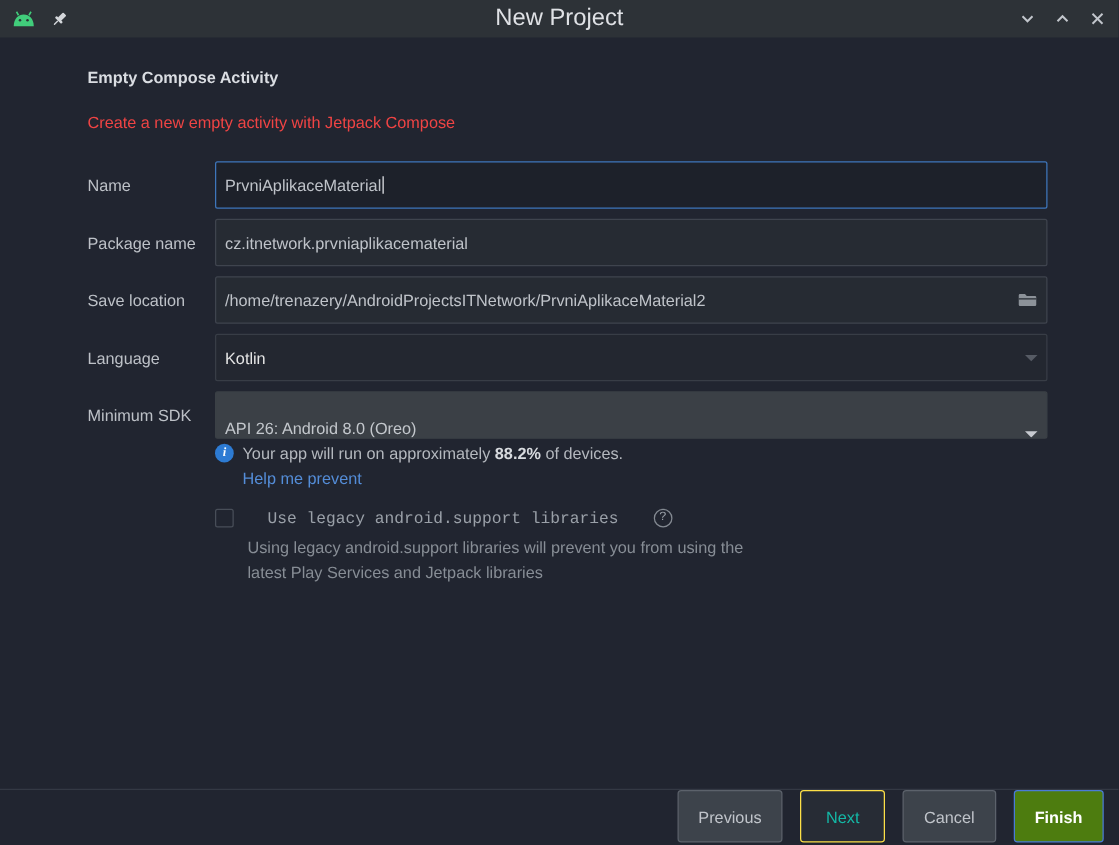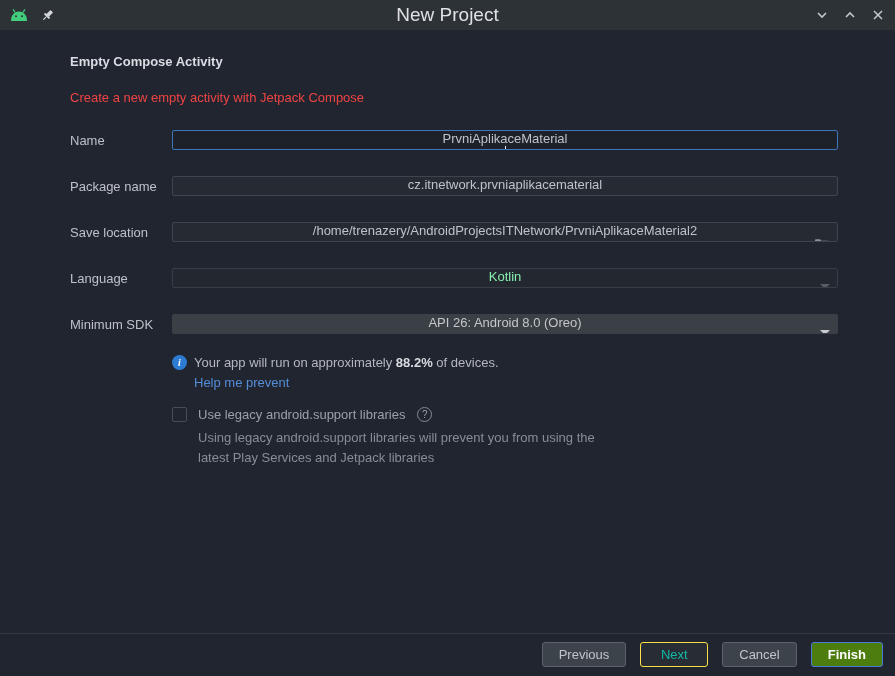--- a/index.html
+++ b/index.html
@@ -34,77 +34,77 @@
   .content { flex:1 1 auto; padding:24px 57px 0 70px; position:relative; }
   .page-title { font-weight:bold; color:#dadde2; margin-bottom:21px; }
   .page-subtitle { color:#ef4444; margin-bottom:24px; }
 
   .form-row {
     display:grid; grid-template-columns:102px 1fr;
     align-items:center; margin-bottom:24px; height:22px;
   }
   .form-label { color:#bdc1c7; }
   .field {
-    height:20px; display:flex; align-items:center;
+    height:38px; display:flex; align-items:center;
     padding:0 7px; position:relative;
     background:#262b33; border:1px solid #3f444e; border-radius:2px;
-    color:#bfc3c9; white-space:nowrap; overflow:hidden;flex-direction:column;
+    color:#bfc3c9; white-space:nowrap; overflow:hidden;
   }
   .field.focused { background:#1d212a; border:1px solid #3e76bb; }
   .caret { display:inline-block; width:1px; height:14px; background:#e6e8eb; margin-left:1px; }
   .field .trailing { margin-left:auto; display:flex; align-items:center; }
 
   .combo { cursor:default; }
   .combo .arrow {
     margin-left:auto;
     width:0; height:0;
     border-left:5px solid transparent; border-right:5px solid transparent;
     border-top:5px solid #c7cad0;
   }
-  .combo.disabled { background:#232730; border:1px solid #383d46; color:#86efac; }
+  .combo.disabled { background:#232730; border:1px solid #383d46; color:#e5e5e5; }
   .combo.disabled .arrow { border-top-color:#565b64; }
-  .combo.filled { background:#3b4046; border:1px solid #3b4046; color:#c3c7cc; }
+  .combo.filled { background:#3b4046; border:1px solid #3b4046; color:#c3c7cc;align-items:flex-end; }
 
   
   .sdk-info { margin-left:102px; margin-top:-4px; }
   .sdk-info-line { display:flex; align-items:center; gap:7px; color:#b4b8be; }
   .info-icon {
     width:15px; height:15px; flex:0 0 15px; border-radius:50%;
     background:#2d7bd3; color:#ffffff;
     font-size:10px; font-weight:bold; font-style:italic;
     display:flex; align-items:center; justify-content:center;
     font-family:"Liberation Serif","DejaVu Serif",serif;
   }
   .pct { font-weight:bold; color:#d8dbdf; }
   .help-link { color:#548dd8; margin:5px 0 0 22px; display:inline-block; cursor:pointer; }
 
   
   .legacy { margin-left:102px; margin-top:17px; }
-  .legacy-row { display:flex; align-items:center; gap:8px; }
+  .legacy-row { display:flex; align-items:center; gap:24px;font-family:Liberation Mono, monospace; }
   .checkbox {
     width:15px; height:15px; flex:0 0 15px;
     border:1px solid #484e58; border-radius:2px; background:transparent;
   }
   .legacy-label { color:#9aa0a8; margin-left:3px; }
   .help-icon {
     width:15px; height:15px; border-radius:50%;
     border:1px solid #848a92; color:#9aa0a8;
     font-size:10px; display:flex; align-items:center; justify-content:center;
     margin-left:4px; cursor:default;
   }
   .legacy-desc { color:#878d95; margin:6px 0 0 26px; line-height:20px; }
 
   
   .footer {
     flex:0 0 43px; border-top:1px solid #343944;
     display:flex; align-items:center; justify-content:flex-end;
     gap:14px; padding:0 12px 2px 0;
   }
   .btn {
-    height:25px; min-width:68px; padding:0 16px;
+    height:42px; min-width:68px; padding:0 16px;
     border-radius:3px; font-size:13px;
     display:flex; align-items:center; justify-content:center;
     cursor:pointer;
   }
   .btn-normal { background:#3d434b; border:1px solid #5c626b; color:#c0c4ca; }
   .btn-disabled { background:#272c35; border:1px solid #fde047; color:#14b8a6; cursor:default; }
   .btn-primary { background:#4d7c0f; border:1px solid #4a7bd6; color:#ffffff; font-weight:bold; }
 
   svg { display:block; }
 </style>

